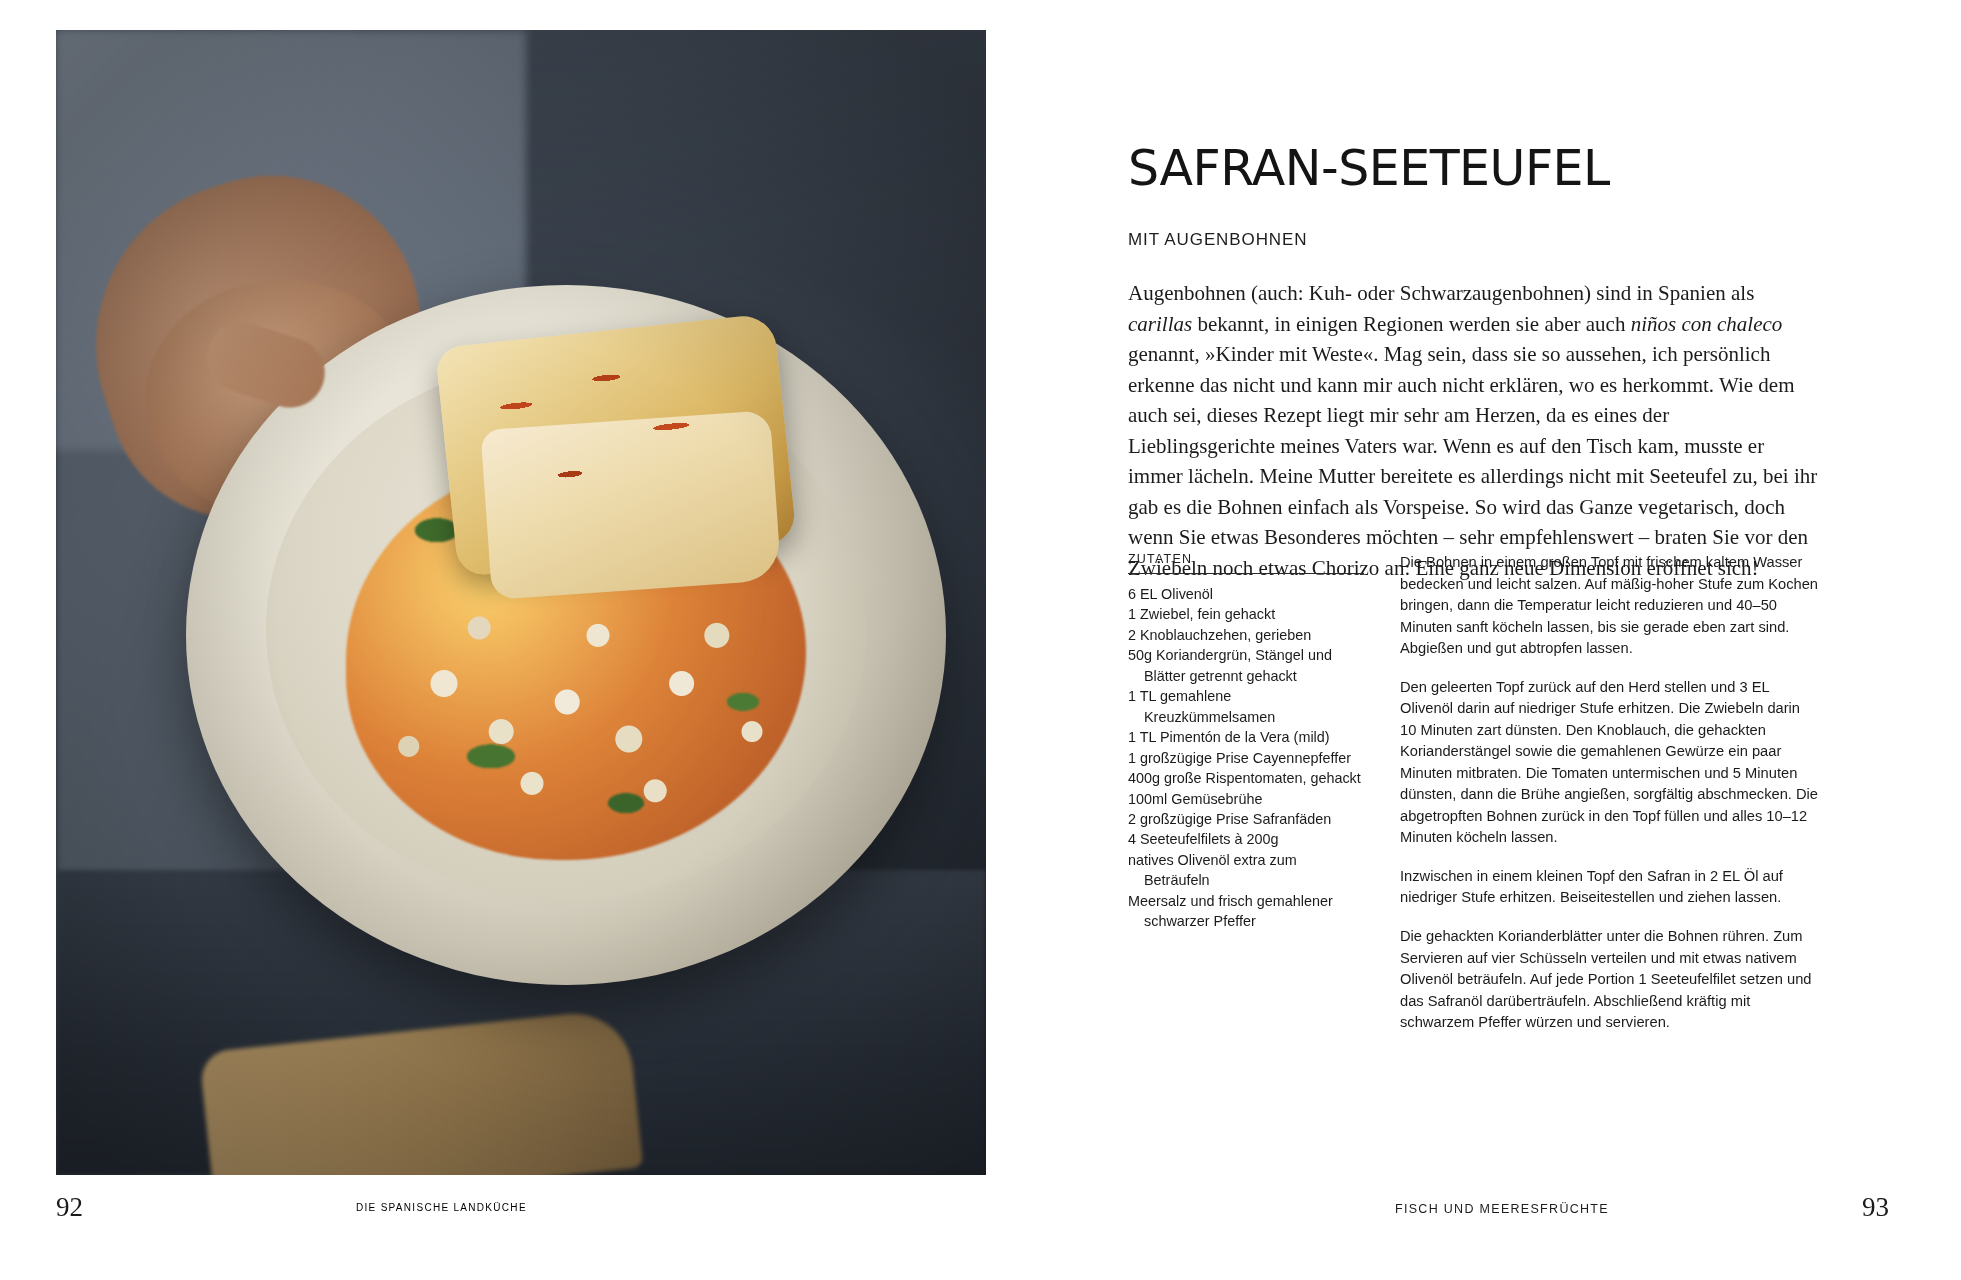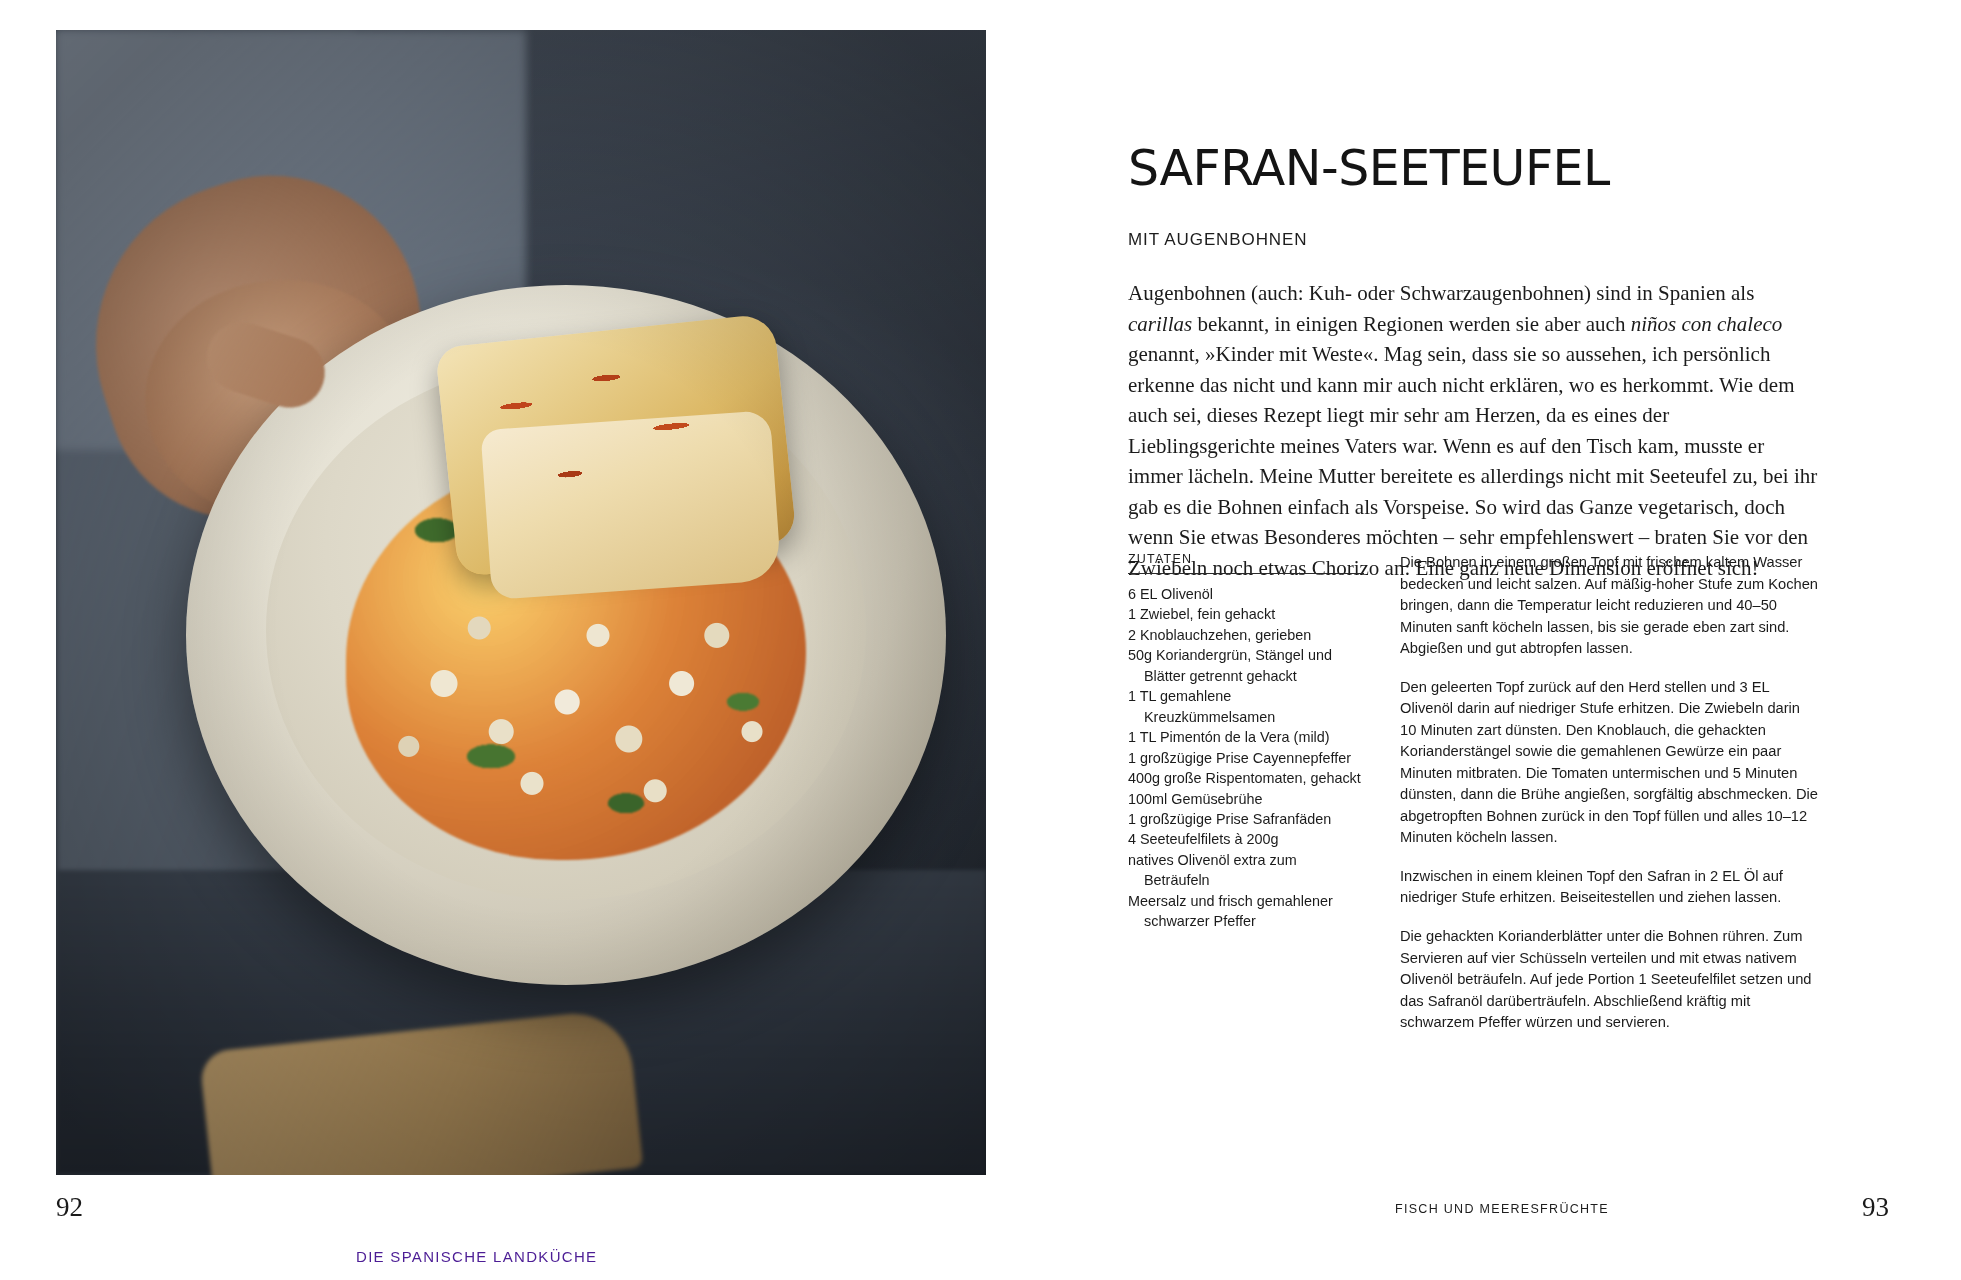--- a/index.html
+++ b/index.html
@@ -277,24 +277,23 @@
   .folio-left {
     position: absolute;
     left: 56px; top: 1192px;
     font-family: "Liberation Serif", serif;
     font-size: 27px;
     color: #1a1a1a;
   }
   .footer-left-title {
     position: absolute;
     left: 356px; top: 1202px;
-    font-size: 15px;
+    font-size: 10px;
     letter-spacing: 1.3px;
-    color: #4c1d95;
-    margin-top: 46px;
+    color: #000000;
   }
   .footer-right-title {
     position: absolute;
     left: 1395px; top: 1202px;
     font-size: 12.5px;
     letter-spacing: 1.3px;
     color: #1d1d1d;
   }
   .folio-right {
     position: absolute;
@@ -348,21 +347,21 @@
         <ul class="ing-list">
             <li>6 EL Olivenöl</li>
             <li>1 Zwiebel, fein gehackt</li>
             <li>2 Knoblauchzehen, gerieben</li>
             <li>50g Koriandergrün, Stängel und Blätter getrennt gehackt</li>
             <li>1 TL gemahlene Kreuzkümmelsamen</li>
             <li>1 TL Pimentón de la Vera (mild)</li>
             <li>1 großzügige Prise Cayennepfeffer</li>
             <li>400g große Rispentomaten, gehackt</li>
             <li>100ml Gemüsebrühe</li>
-            <li>1 großzügige Prise Safranfäden</li>
+            <li>2 großzügige Prise Safranfäden</li>
             <li>4 Seeteufelfilets à 200g</li>
             <li>natives Olivenöl extra zum Beträufeln</li>
             <li>Meersalz und frisch gemahlener schwarzer Pfeffer</li>
           </ul>
       </div>
 
       <div class="col-method method">
           <p>Die Bohnen in einem großen Topf mit frischem kaltem Wasser bedecken und leicht salzen. Auf mäßig-hoher Stufe zum Kochen bringen, dann die Temperatur leicht reduzieren und 40–50 Minuten sanft köcheln lassen, bis sie gerade eben zart sind. Abgießen und gut abtropfen lassen.</p>
           <p>Den geleerten Topf zurück auf den Herd stellen und 3 EL Olivenöl darin auf niedriger Stufe erhitzen. Die Zwiebeln darin 10 Minuten zart dünsten. Den Knoblauch, die gehackten Korianderstängel sowie die gemahlenen Gewürze ein paar Minuten mitbraten. Die Tomaten untermischen und 5 Minuten dünsten, dann die Brühe angießen, sorgfältig abschmecken. Die abgetropften Bohnen zurück in den Topf füllen und alles 10–12 Minuten köcheln lassen.</p>
           <p>Inzwischen in einem kleinen Topf den Safran in 2 EL Öl auf niedriger Stufe erhitzen. Beiseitestellen und ziehen lassen.</p>

